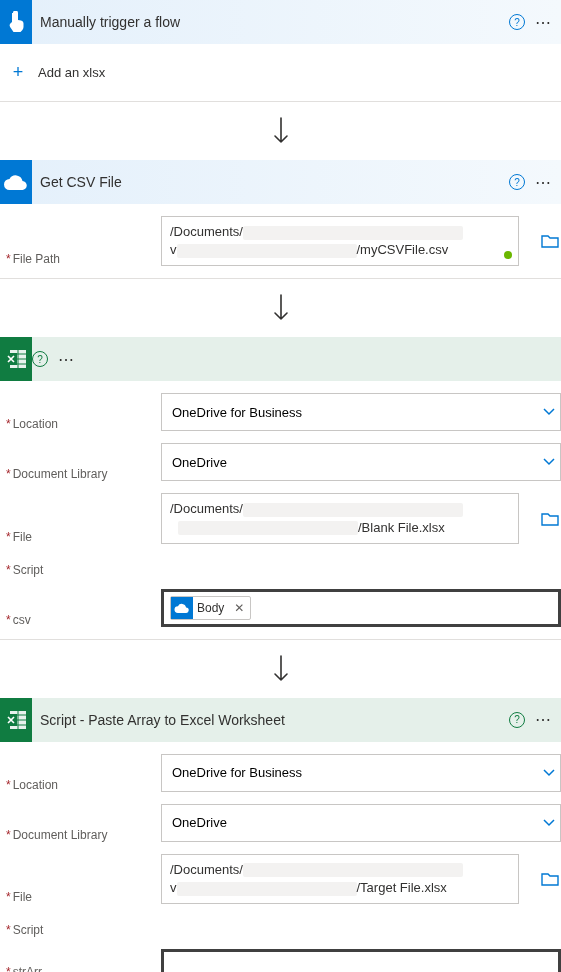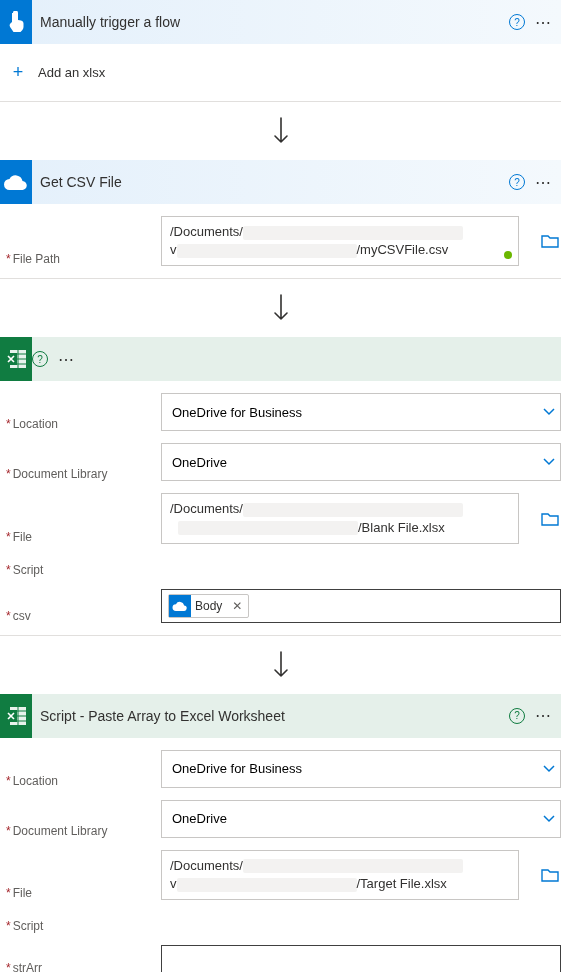--- a/index.html
+++ b/index.html
@@ -38,21 +38,21 @@
   .textbox { flex: 1; border: 1px solid #c8c6c4; background: #fff; padding: 6px 8px; font-size: 13px; line-height: 1.4; min-height: 30px; position: relative; }
   .textbox.tall { min-height: 50px; }
   .select-wrap { flex: 1; position: relative; }
   .select { width: 100%; border: 1px solid #c8c6c4; background: #fff; padding: 6px 26px 6px 10px; font-size: 13px; height: 38px; appearance: none; -webkit-appearance: none; }
   .select-chevron { position: absolute; right: 6px; top: 50%; transform: translateY(-50%); pointer-events: none; color: #0078d4; }
   
   .folder-btn { display: flex; align-items: center; color: #0078d4; padding: 0 2px; cursor: pointer; }
   
   .redacted { display: inline-block; background: #f3f2f1; border-radius: 2px; height: 14px; vertical-align: middle; }
   
-  .token-box { flex: 1; border: 1px solid #404040; background: #fff; padding: 4px 6px; min-height: 30px; display: flex; align-items: center; gap: 6px; }
+  .token-box { flex: 1; border: 3px solid #404040; background: #fff; padding: 4px 6px; min-height: 30px; display: flex; align-items: center; gap: 6px; }
   .token { display: inline-flex; align-items: center; border: 1px solid #c8c6c4; border-radius: 2px; background: #fff; font-size: 12px; color: #323130; }
   .token-icon { width: 22px; height: 22px; display: inline-flex; align-items: center; justify-content: center; }
   .token-icon.blue { background: #0078d4; }
   .token-label { padding: 0 4px; }
   .token-remove { padding: 0 6px; color: #605e5c; cursor: pointer; font-size: 12px;}
   
   .advanced-link { color: #0078d4; padding: 12px 6px; display: inline-flex; align-items: center; gap: 8px; font-size: 13px; cursor: pointer; }
   
   .body-pad { padding: 6px 0; }
   .greendot { display:inline-block; width:8px; height:8px; background:#6bb700; border-radius:50%; position:absolute; right:6px; bottom:6px;}

